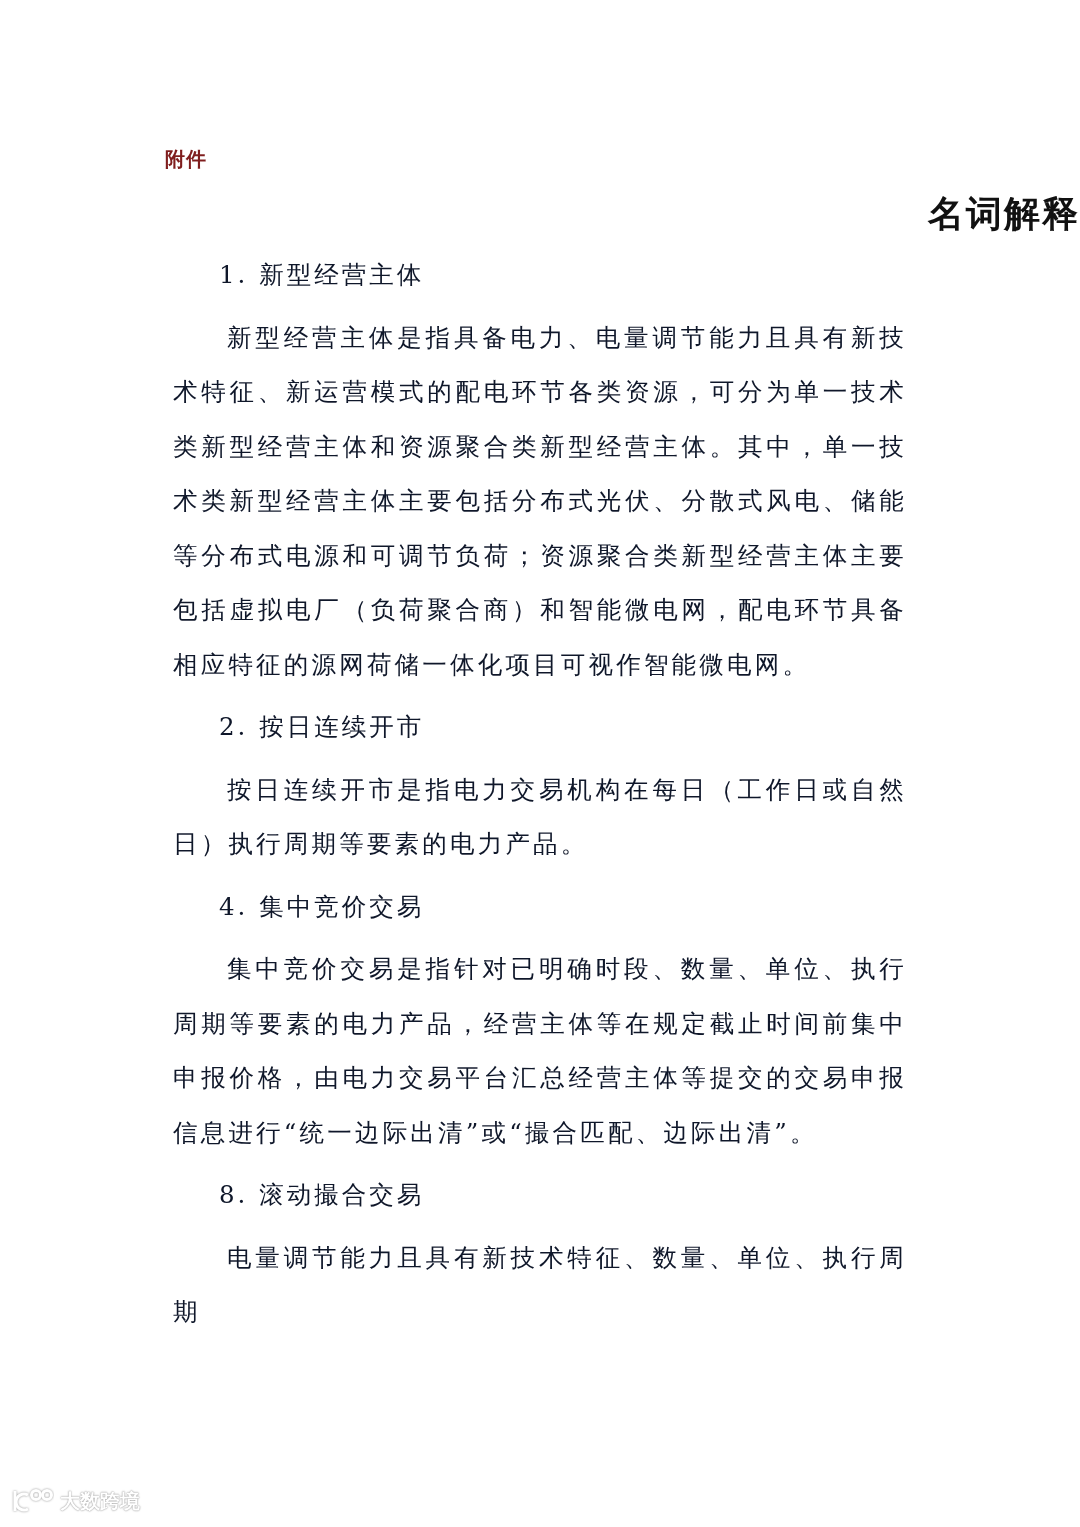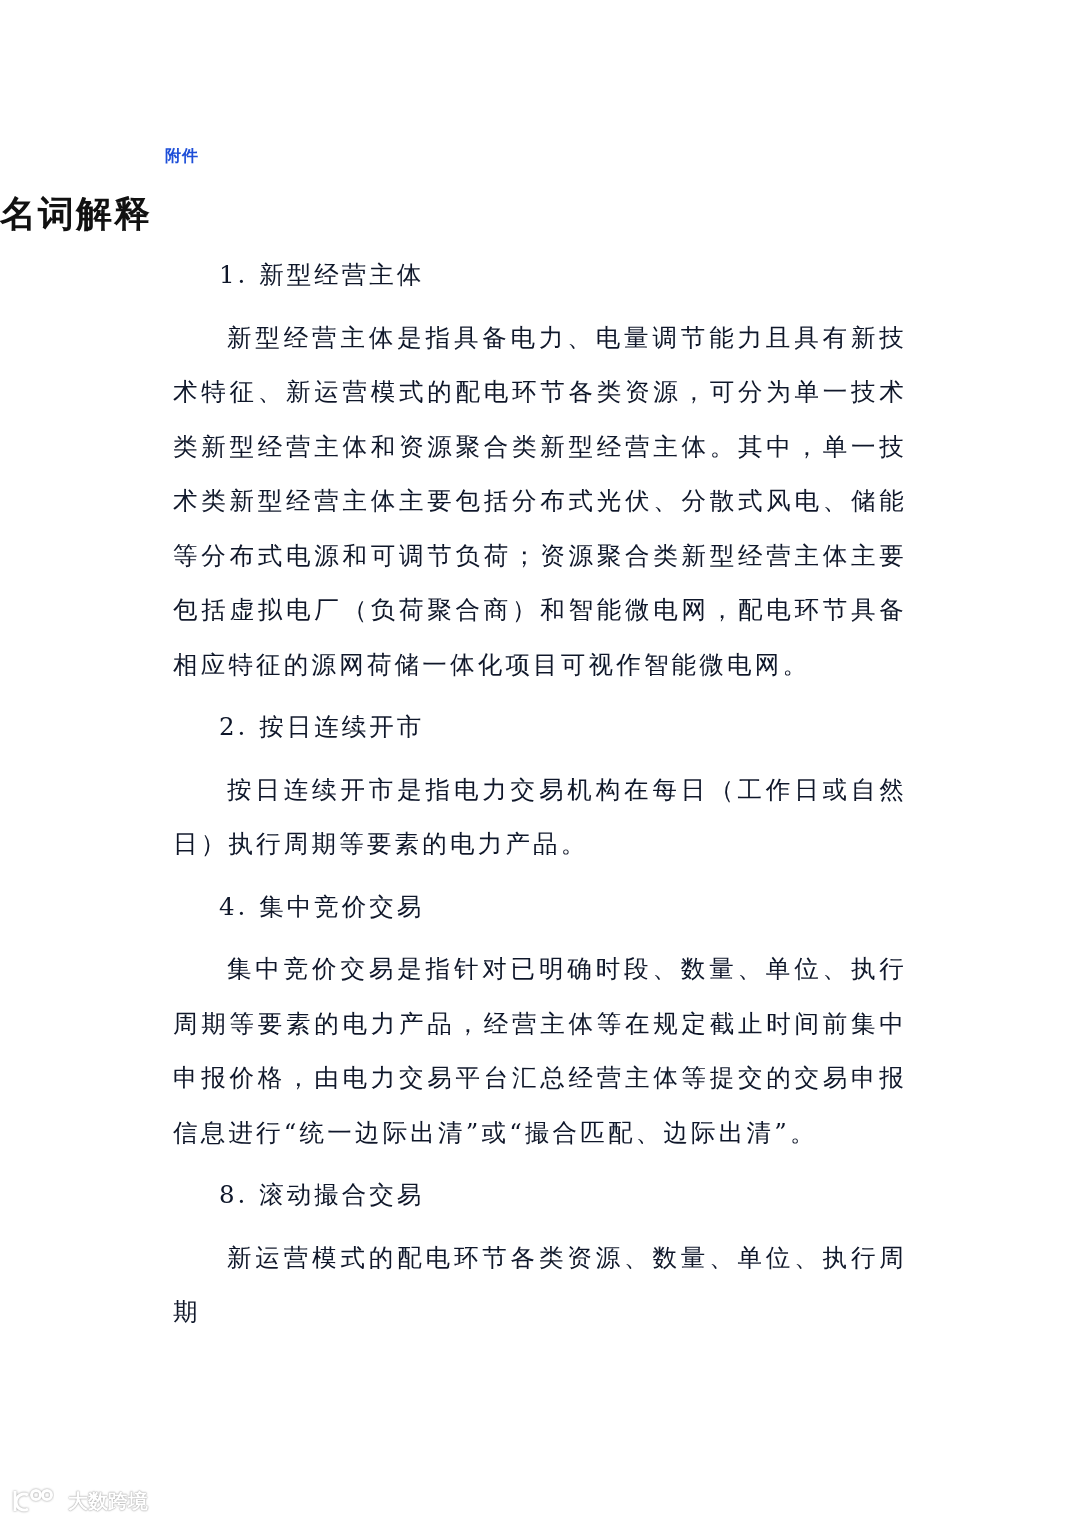--- a/index.html
+++ b/index.html
@@ -19,30 +19,30 @@
       left: 0; top: 0;
       width: 1080px;
       height: 1527px;
     }
     .attach-label {
       position: absolute;
       left: 165px;
       top: 146px;
       font-family: "DejaVu Sans", sans-serif;
       font-weight: bold;
-      font-size: 16px;
+      font-size: 20px;
       letter-spacing: 1px;
-      color: #1d4ed8;
+      color: #7f1d1d;
     }
     .doc-title {
       position: absolute;
       left: 0;
       width: 1080px;
       top: 190px;
-      text-align: left;
+      text-align: right;
       font-family: Liberation Sans, sans-serif;
       font-weight: bold;
       font-size: 36px;
       letter-spacing: 2px;
       color: #111;
     }
     .body-text {
       position: absolute;
       left: 165px;
       top: 248px;
@@ -63,21 +63,21 @@
       text-align: justify;
       text-align-last: left;
       letter-spacing: 3.2px;
     }
     .watermark {
       position: absolute;
       left: 10px;
       bottom: 12px;
       display: flex;
       align-items: center;
-      gap: 14px;
+      gap: 6px;
       font-family: "DejaVu Sans", sans-serif;
       font-size: 20px;
       font-weight: bold;
       color: #ffffff;
       text-shadow: 0 0 2px #9a9a9a, 0 0 1px #8a8a8a;
       opacity: 0.9;
     }
     .watermark svg {
       display: block;
     }
@@ -96,21 +96,21 @@
     <p class="term-para">新型经营主体是指具备电力、电量调节能力且具有新技术特征、新运营模式的配电环节各类资源，可分为单一技术类新型经营主体和资源聚合类新型经营主体。其中，单一技术类新型经营主体主要包括分布式光伏、分散式风电、储能等分布式电源和可调节负荷；资源聚合类新型经营主体主要包括虚拟电厂（负荷聚合商）和智能微电网，配电环节具备相应特征的源网荷储一体化项目可视作智能微电网。</p>
 
     <p class="term-heading">2. 按日连续开市</p>
     <p class="term-para">按日连续开市是指电力交易机构在每日（工作日或自然日）执行周期等要素的电力产品。</p>
 
 
     <p class="term-heading">4. 集中竞价交易</p>
     <p class="term-para">集中竞价交易是指针对已明确时段、数量、单位、执行周期等要素的电力产品，经营主体等在规定截止时间前集中申报价格，由电力交易平台汇总经营主体等提交的交易申报信息进行“统一边际出清”或“撮合匹配、边际出清”。</p>
 
     <p class="term-heading">8. 滚动撮合交易</p>
-    <p class="term-para">新运营模式的配电环节各类资源、数量、单位、执行周期</p>
+    <p class="term-para">电量调节能力且具有新技术特征、数量、单位、执行周期</p>
   </div>
 
   <div class="watermark">
     <span>
       <svg width="44" height="28" viewBox="0 0 44 28">
         <g fill="none" stroke="#ffffff" stroke-width="3" style="filter: drop-shadow(0 0 1px #8a8a8a);">
           <path d="M5 4 L5 24"></path>
           <path d="M18 8 A8 8 0 1 0 18 22"></path>
           <circle cx="26" cy="8" r="4.5"></circle>
           <circle cx="37" cy="8" r="4.5"></circle>

